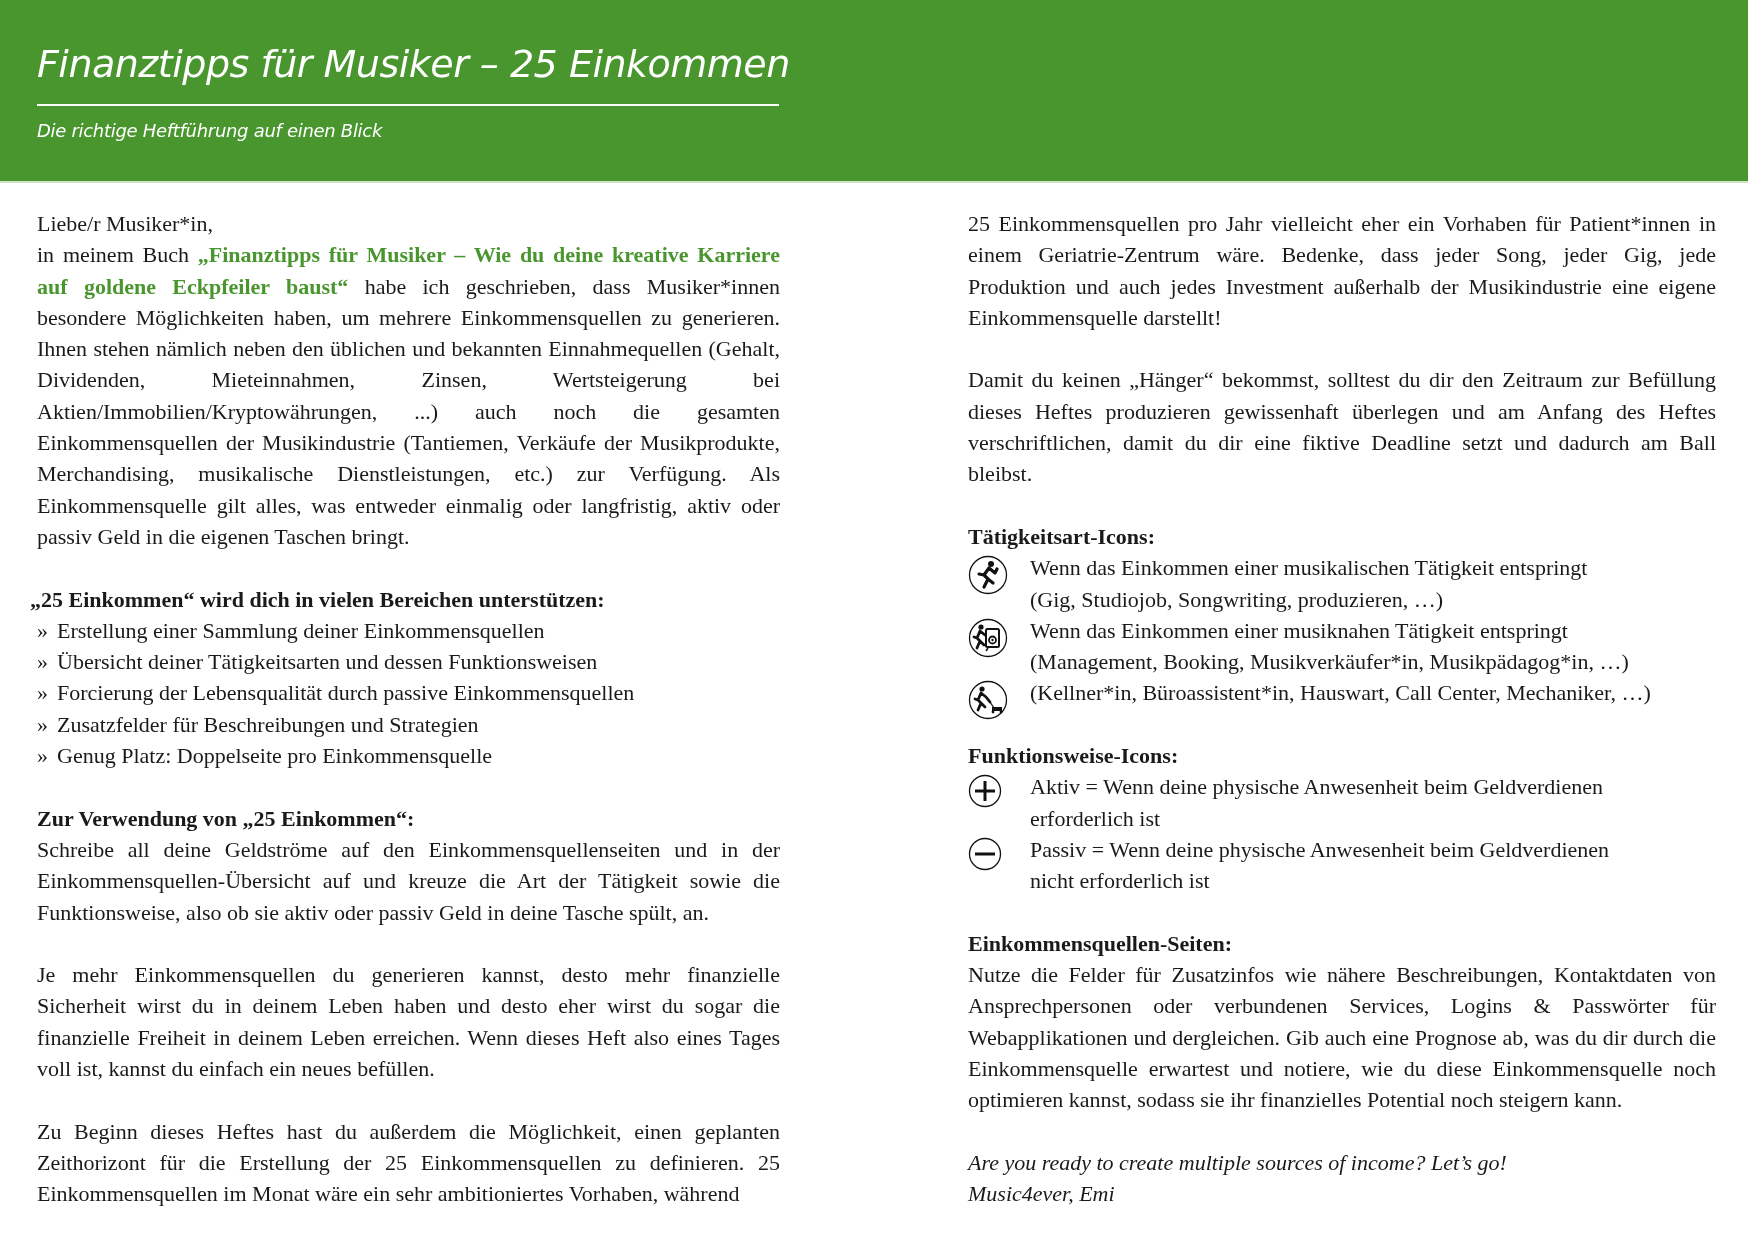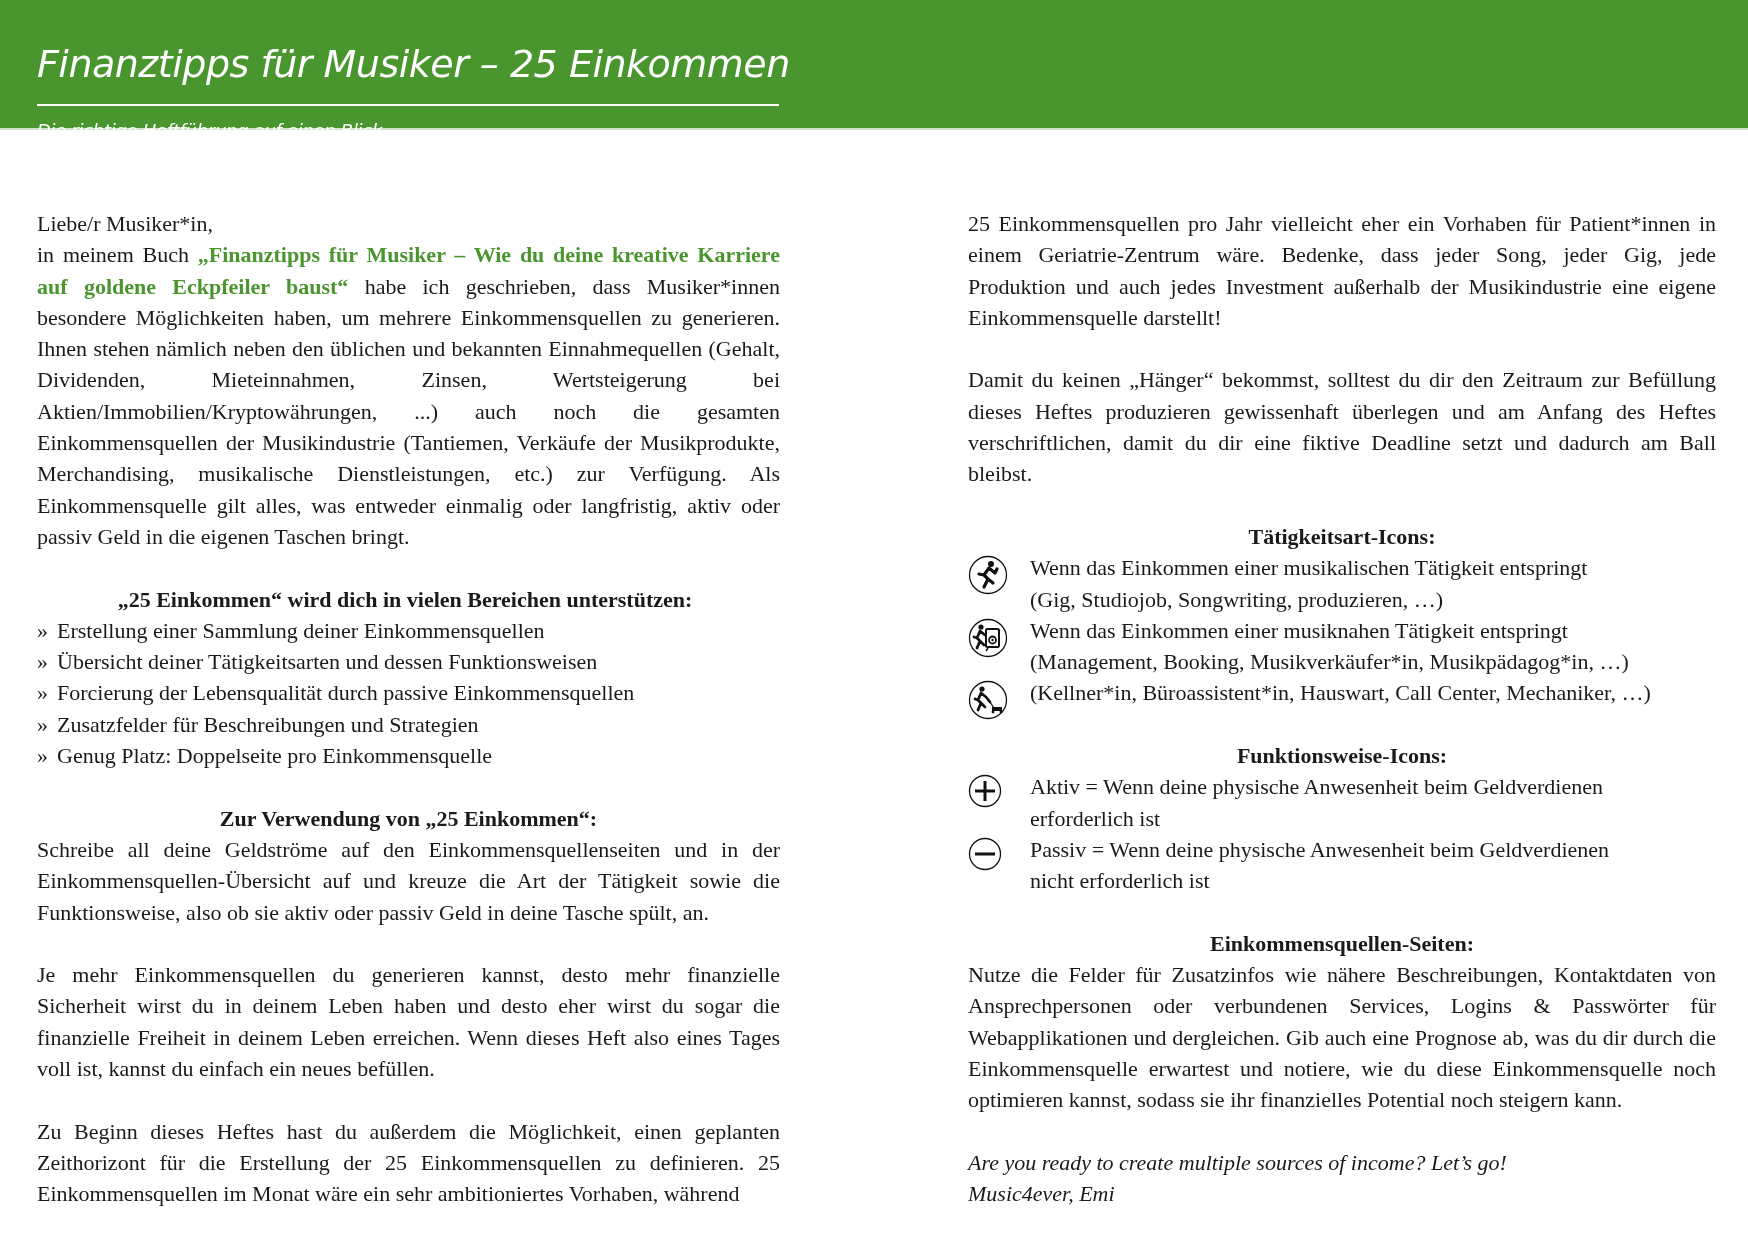--- a/index.html
+++ b/index.html
@@ -1,20 +1,20 @@
 <!DOCTYPE html>
 <html><head>
 <meta charset="utf-8">
 <style>
   * { box-sizing: border-box; margin: 0; padding: 0; }
   html, body { width: 1748px; height: 1240px; background: #ffffff; overflow: hidden; }
   body { font-family: "Liberation Serif", "DejaVu Serif", serif; color: #1a1a1a; position: relative; }
 
   .header {
-    position: absolute; left: 0; top: 0; width: 1748px; height: 130px;
+    position: absolute; left: 0; top: 0; width: 1748px; height: 183px;
     background: #4a962e; border-bottom: 2px solid #cfe3c6;
   }
   .header-title {
     position: absolute; left: 37px; top: 42px;
     font-family: "DejaVu Sans", "Liberation Sans", sans-serif;
     font-style: italic; font-weight: normal; font-size: 38px; color: #ffffff;
     letter-spacing: -0.5px;
   }
   .header-rule {
     position: absolute; left: 37px; top: 104px; width: 742px; height: 2px; background: #ffffff;
@@ -26,21 +26,21 @@
     letter-spacing: -0.3px;
   }
 
   .col { position: absolute; top: 208px; font-size: 22px; line-height: 31.3px; }
   .col-left { left: 37px; width: 743px; }
   .col-right { left: 968px; width: 748px; }
 
   .p { text-align: justify; }
   .gap { height: 31.3px; }
   .green-bold { color: #4a962e; font-weight: bold; }
-  .bold { font-weight: bold; text-align: center; }
+  .bold { font-weight: bold; }
   .heading-outdent { margin-left: -7px; }
 
   .bullets { list-style: none; }
   .bullets li { display: flex; }
   .bullets .bul { width: 20px; flex: none; }
 
   .icon-row { display: flex; align-items: flex-start; }
   .icon-box { width: 62px; flex: none; height: 31.3px; position: relative; }
   .icon-box svg { position: absolute; left: 0; top: 3px; }
   .icon-text { flex: 1; }

